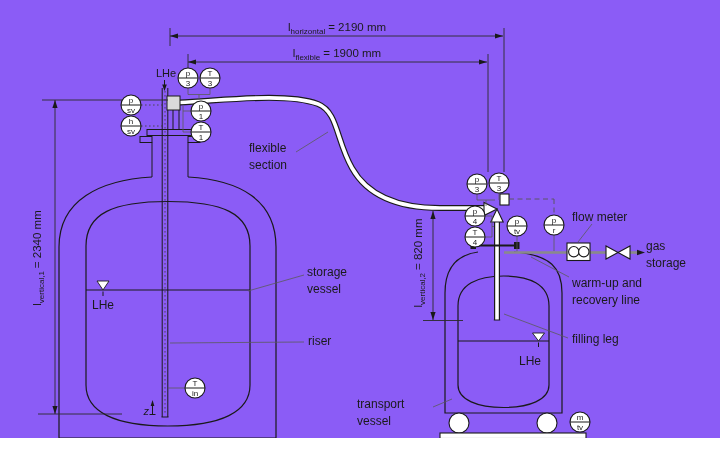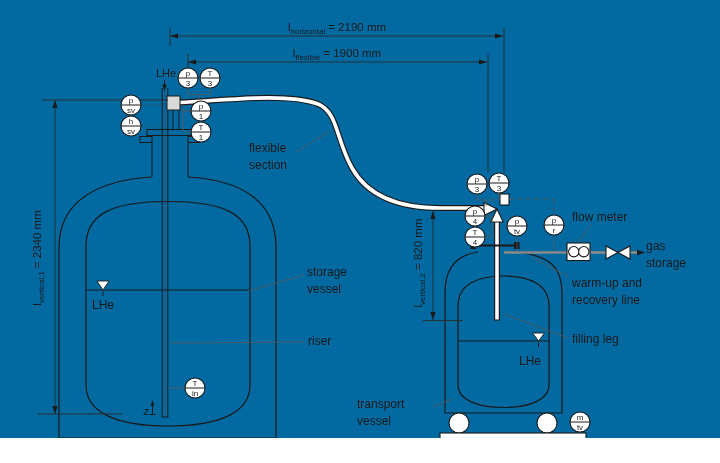--- a/index.html
+++ b/index.html
@@ -1,16 +1,16 @@
 <!DOCTYPE html>
 <html><head>
 <meta charset="utf-8">
 <style>
   html,body{margin:0;padding:0;background:#fff;}
-  .stage{width:720px;height:438px;background:#0369a1;position:relative;overflow:hidden;}
+  .stage{width:720px;height:438px;background:#8b5cf6;position:relative;overflow:hidden;}
   svg{display:block;font-family:"Liberation Sans",sans-serif;}
   .s   {stroke:#1a1a1a;stroke-width:1.2;fill:none;}
   .s1  {stroke:#1a1a1a;stroke-width:1;fill:none;}
   .tn  {stroke:#5a5a5a;stroke-width:0.8;fill:none;}
   .dim {stroke:#2a2a2a;stroke-width:0.9;fill:none;}
   .dot {stroke:#444;stroke-width:0.9;stroke-dasharray:1.6 2.4;fill:none;}
   .dsh {stroke:#555;stroke-width:0.9;stroke-dasharray:5 3.5;fill:none;}
   .pout{stroke:#1a1a1a;stroke-width:6;fill:none;}
   .pin {stroke:#fff;stroke-width:3.6;fill:none;}
   .wfill{fill:#fff;stroke:#1a1a1a;stroke-width:1.1;}

